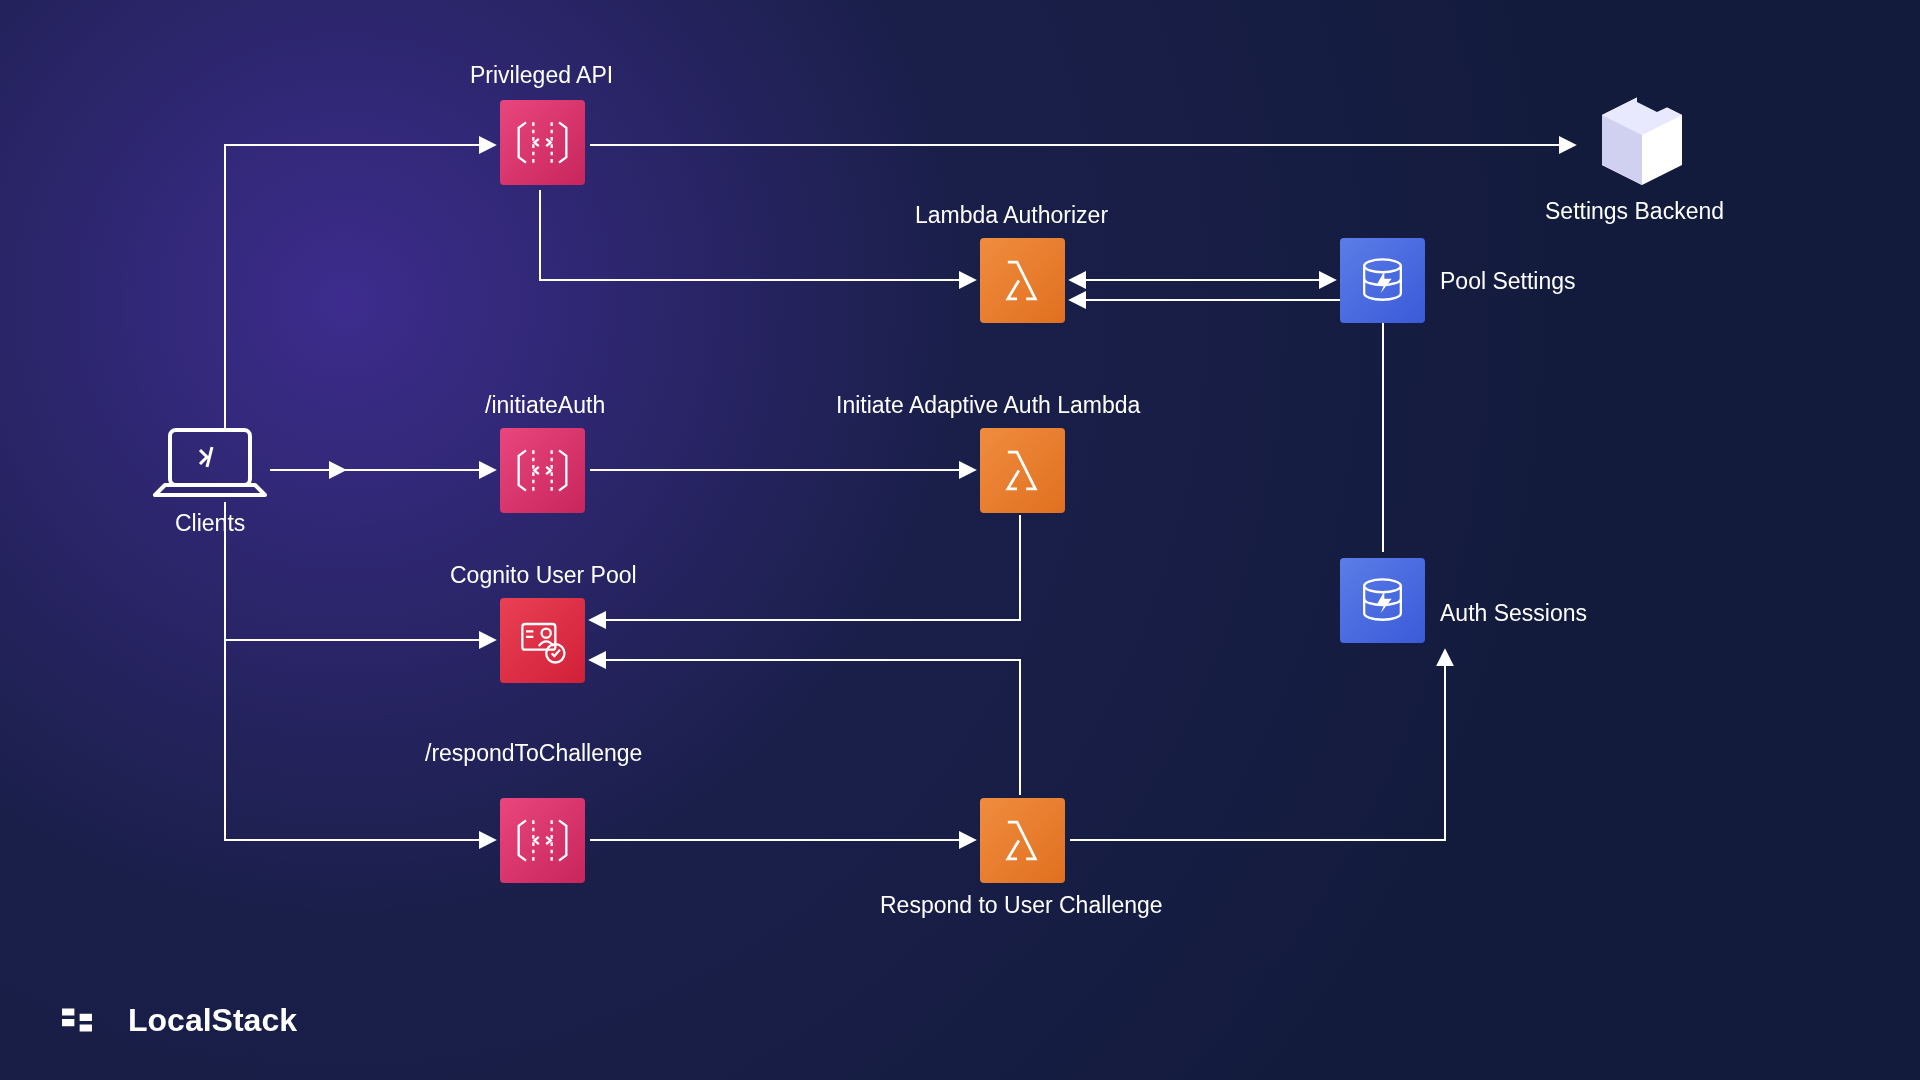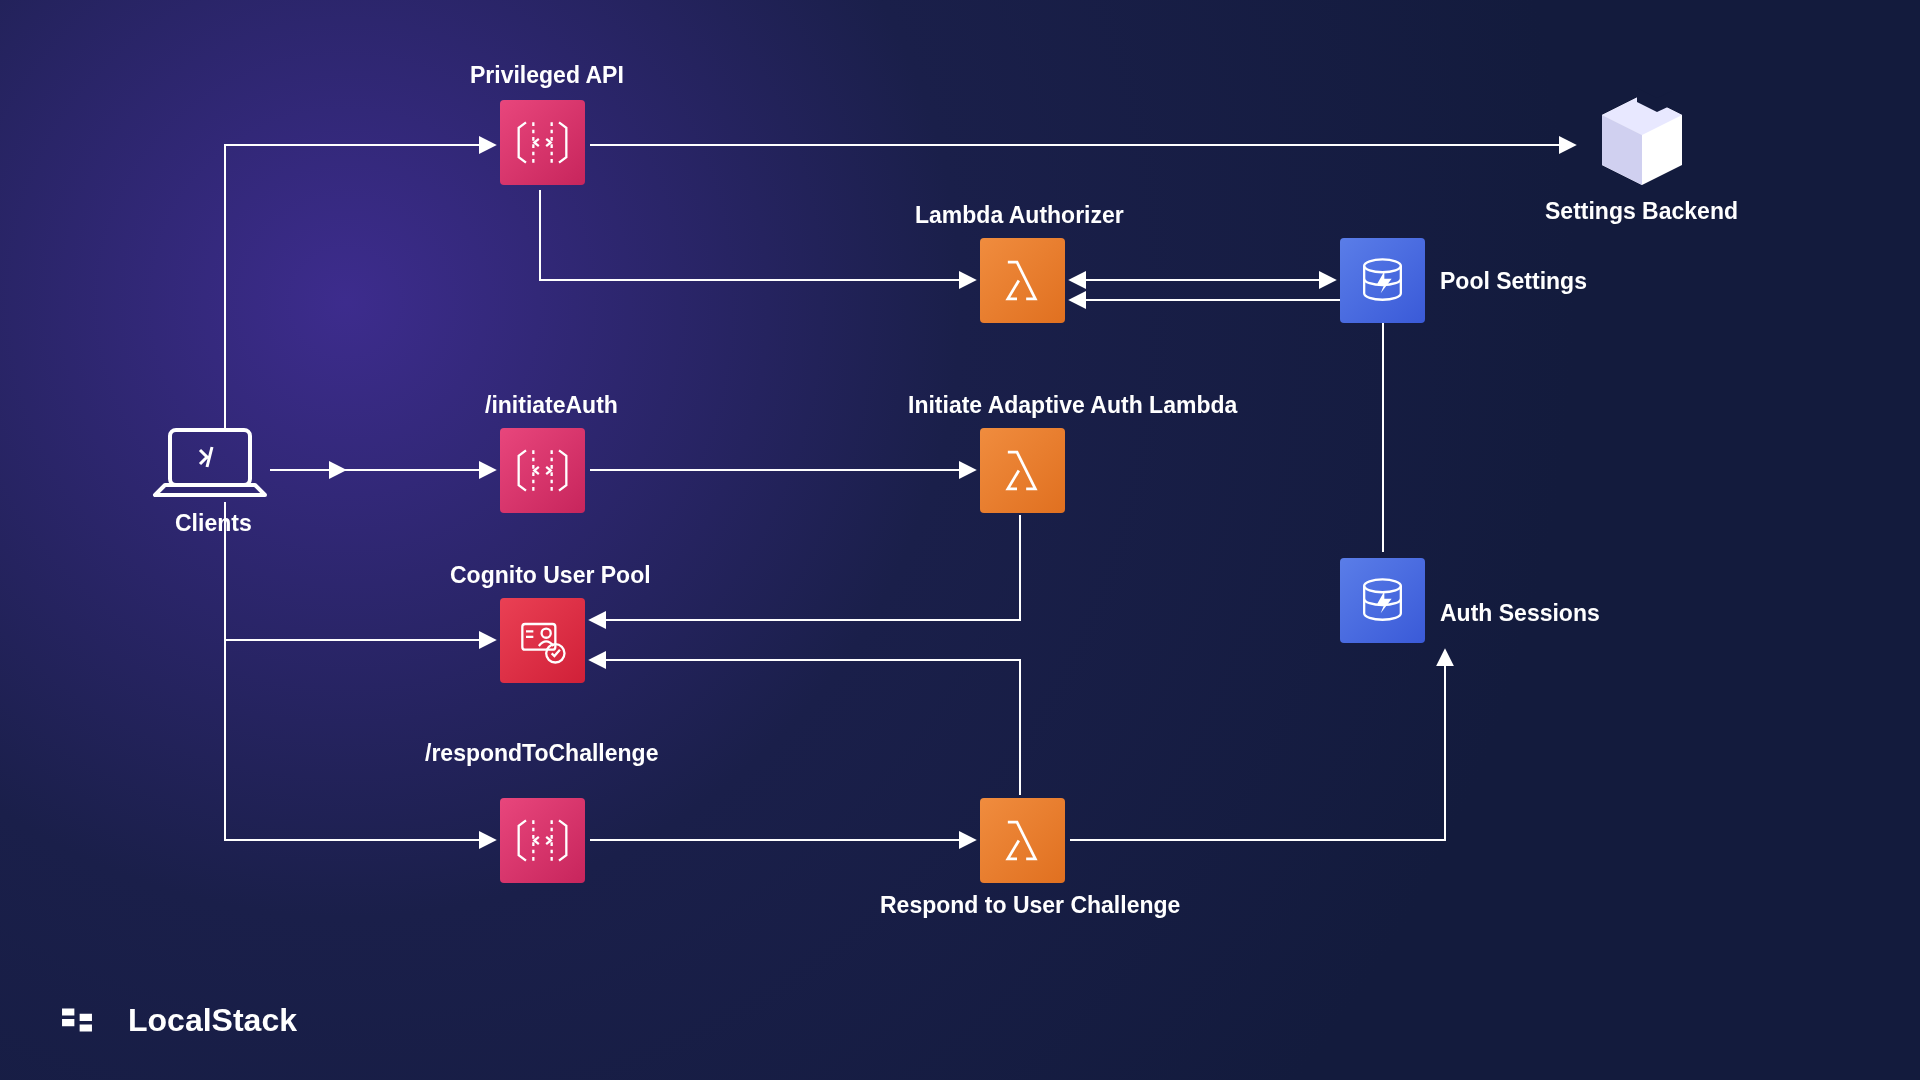--- a/index.html
+++ b/index.html
@@ -1,17 +1,17 @@
 <!DOCTYPE html>
 <html><head>
 <meta charset="utf-8">
 <style>
 *{margin:0;padding:0;box-sizing:border-box}
 body{width:1920px;height:1080px;background:radial-gradient(circle at 18% 28%,#3d2c8d 0%,#1a1f4a 35%,#131b3d 70%);font-family:-apple-system,BlinkMacSystemFont,'Segoe UI',sans-serif;color:#fff;position:relative;overflow:hidden}
-.node-label{font-size:23px;font-weight:700;color:#fff;position:absolute;white-space:nowrap}
+.node-label{font-size:23px;font-weight:400;color:#fff;position:absolute;white-space:nowrap}
 .node-box{width:85px;height:85px;position:absolute;display:flex;align-items:center;justify-content:center;border-radius:4px}
 .api-gw{background:linear-gradient(135deg,#e8467c,#c7255c)}
 .lambda{background:linear-gradient(135deg,#f08c3e,#e07020)}
 .dynamo{background:linear-gradient(135deg,#5a7de8,#3a5ad8)}
 .cognito{background:linear-gradient(135deg,#ea4054,#d02038)}
 svg.canvas{position:absolute;top:0;left:0;width:1920px;height:1080px;pointer-events:none}
 .ls-logo{position:absolute;left:55px;bottom:38px;display:flex;align-items:center;gap:29px}
 .ls-logo span{font-size:32px;font-weight:700}
 </style>
 </head>
@@ -101,21 +101,21 @@
     </svg>
 </div>
 
 <div class="node-label" style="left:915px;top:202px">Lambda Authorizer</div>
 <div class="node-box lambda" style="left:980px;top:238px">
 <svg width="55" height="55" viewBox="0 0 60 60" stroke="#fff" stroke-width="3" fill="none">
       <path d="M14 10 h10 l20 40 h-10 M26 30 l-12 20 h10"></path>
     </svg>
 </div>
 
-<div class="node-label" style="left:908px;top:392px">Initiate Adaptive Auth Lambda</div>
+<div class="node-label" style="left:836px;top:392px">Initiate Adaptive Auth Lambda</div>
 <div class="node-box lambda" style="left:980px;top:428px">
 <svg width="55" height="55" viewBox="0 0 60 60" stroke="#fff" stroke-width="3" fill="none">
       <path d="M14 10 h10 l20 40 h-10 M26 30 l-12 20 h10"></path>
     </svg>
 </div>
 
 <div class="node-box lambda" style="left:980px;top:798px">
 <svg width="55" height="55" viewBox="0 0 60 60" stroke="#fff" stroke-width="3" fill="none">
       <path d="M14 10 h10 l20 40 h-10 M26 30 l-12 20 h10"></path>
     </svg>

